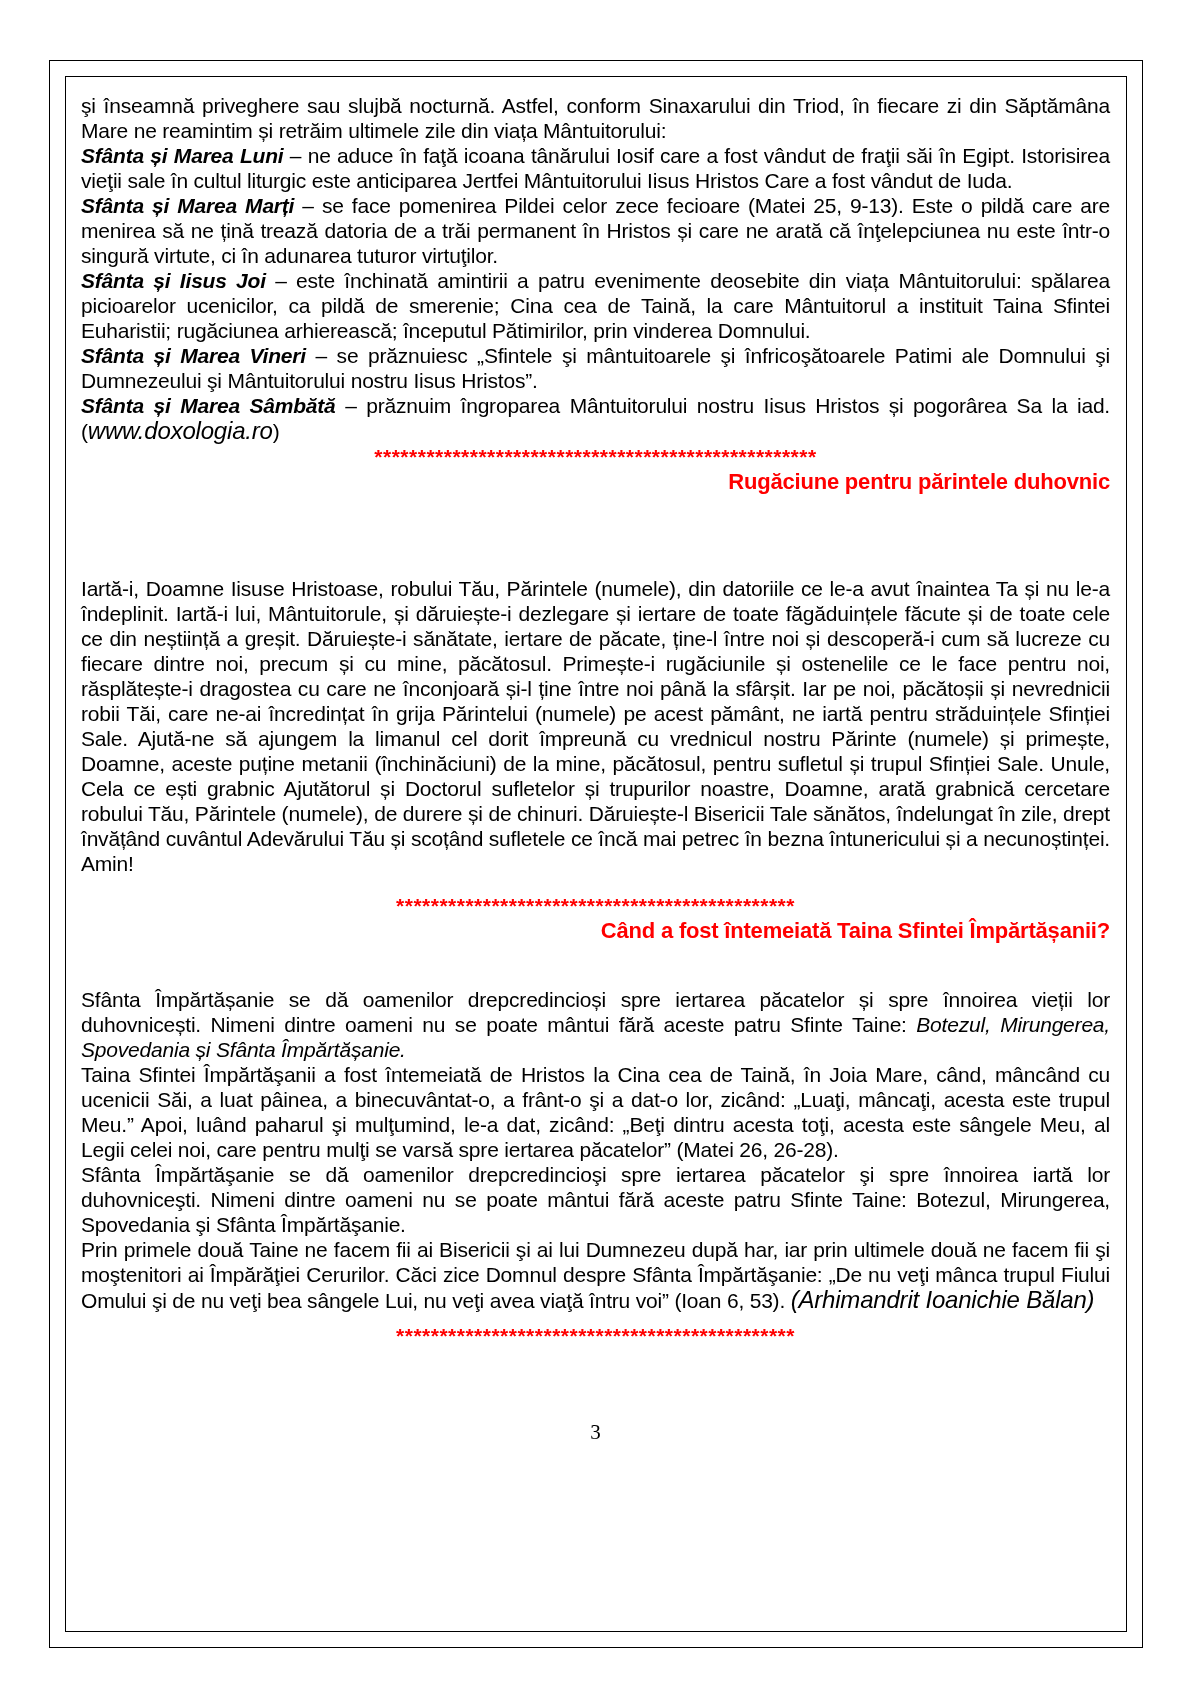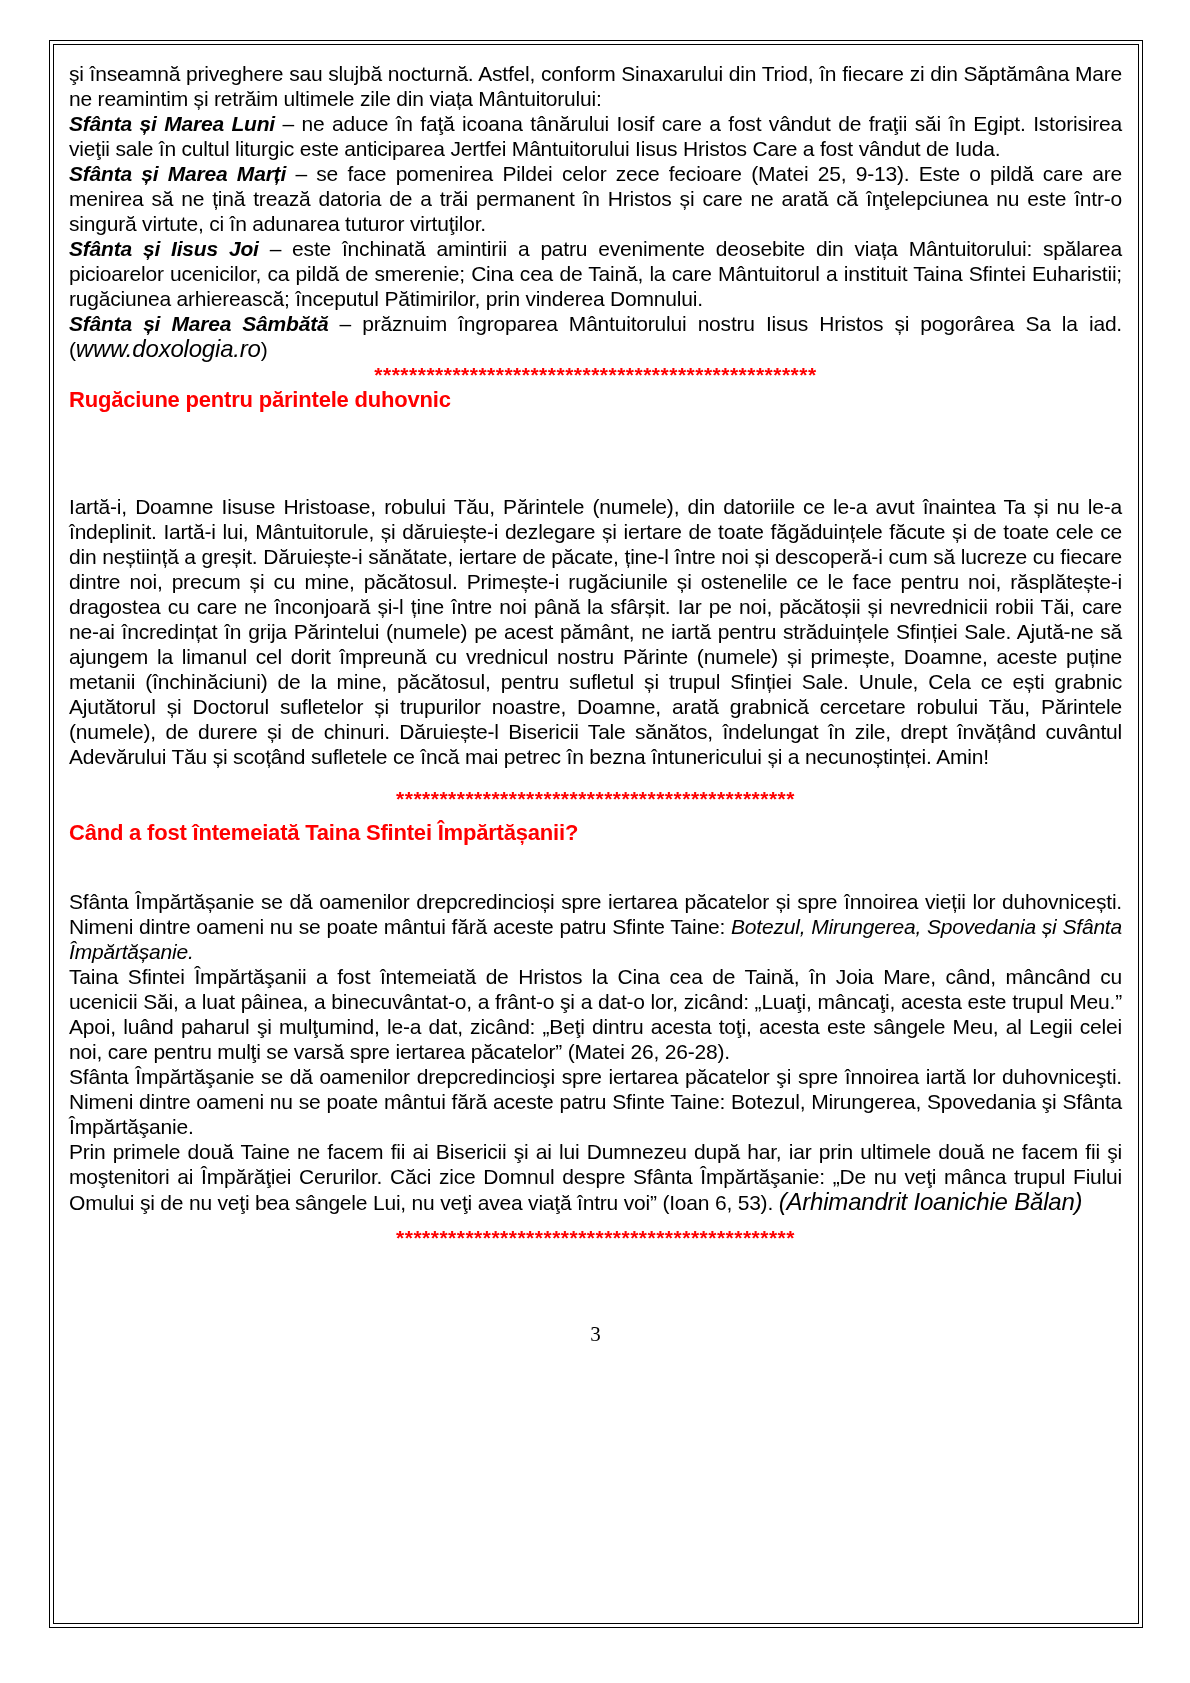--- a/index.html
+++ b/index.html
@@ -6,25 +6,25 @@
   .page {
     position: relative;
     width: 1190px;
     height: 1683px;
     background: #ffffff;
     font-family: "Liberation Sans", sans-serif;
     color: #000000;
   }
   .border-outer {
     position: absolute;
-    left: 49px; top: 40px;
+    left: 49px; top: 60px;
     width: 1094px; height: 1588px;
     border: 1.5px solid #000;
     box-sizing: border-box;
-    padding: 3px;
+    padding: 15px;
   }
   .border-inner {
     width: 100%; height: 100%;
     border: 1.5px solid #000;
     box-sizing: border-box;
     overflow: hidden;
   }
   .content {
     padding: 16px 16px 0 15px;
     font-size: 21px;
@@ -41,29 +41,29 @@
     font-weight: bold;
     font-size: 21px;
     letter-spacing: 0.5px;
     line-height: 25px;
     white-space: nowrap;
   }
   .sep-2 { margin-top: 17px; }
   .sep-3 { margin-top: 10px; }
   .red-heading {
     margin: 0;
-    text-align: left;
+    text-align: right;
     color: #FF0000;
     font-size: 22px;
     font-weight: bold;
     line-height: 25px;
     letter-spacing: -0.2px;
   }
   #prayer-heading { margin-bottom: 82px; }
-  #communion-heading { margin-bottom: 44px; margin-top: 9px; }
+  #communion-heading { margin-bottom: 44px; }
   .page-number {
     margin-top: 72px;
     text-align: center;
     font-family: "Liberation Serif", serif;
     font-size: 21px;
     line-height: 25px;
   }
 </style>
 </head>
 <body>
@@ -75,20 +75,21 @@
 
         <p class="para"><span>şi înseamnă priveghere sau slujbă nocturnă. Astfel, conform Sinaxarului din Triod, în fiecare zi din Săptămâna Mare ne reamintim și retrăim ultimele zile din viața Mântuitorului:</span></p>
 
         <p class="para"><b class="lead">Sfânta și Marea Luni</b><span> – ne aduce în faţă icoana tânărului Iosif care a fost vândut de fraţii săi în Egipt. Istorisirea vieţii sale în cultul liturgic este anticiparea Jertfei Mântuitorului Iisus Hristos Care a fost vândut de Iuda.</span></p>
 
         <p class="para"><b class="lead">Sfânta și Marea Marți</b><span> – se face pomenirea Pildei celor zece fecioare (Matei 25, 9-13). Este o pildă care are menirea să ne țină trează datoria de a trăi permanent în Hristos și care ne arată că înţelepciunea nu este într-o singură virtute, ci în adunarea tuturor virtuţilor.</span></p>
 
 
         <p class="para"><b class="lead">Sfânta și Iisus Joi</b><span> – este închinată amintirii a patru evenimente deosebite din viața Mântuitorului: spălarea picioarelor ucenicilor, ca pildă de smerenie; Cina cea de Taină, la care Mântuitorul a instituit Taina Sfintei Euharistii; rugăciunea arhierească; începutul Pătimirilor, prin vinderea Domnului.</span></p>
 
+        <p class="para"><b class="lead">Sfânta și Marea Vineri</b><span> – se prăznuiesc „Sfintele şi mântuitoarele şi înfricoşătoarele Patimi ale Domnului şi Dumnezeului şi Mântuitorului nostru Iisus Hristos”.</span></p>
 
         <p class="para"><b class="lead">Sfânta și Marea Sâmbătă</b><span> – prăznuim îngroparea Mântuitorului nostru Iisus Hristos și pogorârea Sa la iad. (</span><i class="src-italic">www.doxologia.ro</i><span>)</span></p>
 
         <div class="separator">***************************************************</div>
 
         <h2 class="red-heading" id="prayer-heading">Rugăciune pentru părintele duhovnic</h2>
 
         <p class="para">Iartă-i, Doamne Iisuse Hristoase, robului Tău, Părintele (numele), din datoriile ce le-a avut înaintea Ta și nu le-a îndeplinit. Iartă-i lui, Mântuitorule, și dăruiește-i dezlegare și iertare de toate făgăduințele făcute și de toate cele ce din neștiință a greșit. Dăruiește-i sănătate, iertare de păcate, ține-l între noi și descoperă-i cum să lucreze cu fiecare dintre noi, precum și cu mine, păcătosul. Primește-i rugăciunile și ostenelile ce le face pentru noi, răsplătește-i dragostea cu care ne înconjoară și-l ține între noi până la sfârșit. Iar pe noi, păcătoșii și nevrednicii robii Tăi, care ne-ai încredințat în grija Părintelui (numele) pe acest pământ, ne iartă pentru străduințele Sfinției Sale. Ajută-ne să ajungem la limanul cel dorit împreună cu vrednicul nostru Părinte (numele) și primește, Doamne, aceste puține metanii (închinăciuni) de la mine, păcătosul, pentru sufletul și trupul Sfinției Sale. Unule, Cela ce ești grabnic Ajutătorul și Doctorul sufletelor și trupurilor noastre, Doamne, arată grabnică cercetare robului Tău, Părintele (numele), de durere și de chinuri. Dăruiește-l Bisericii Tale sănătos, îndelungat în zile, drept învățând cuvântul Adevărului Tău și scoțând sufletele ce încă mai petrec în bezna întunericului și a necunoștinței. Amin!</p>
 
         <div class="separator sep-2">**********************************************</div>

